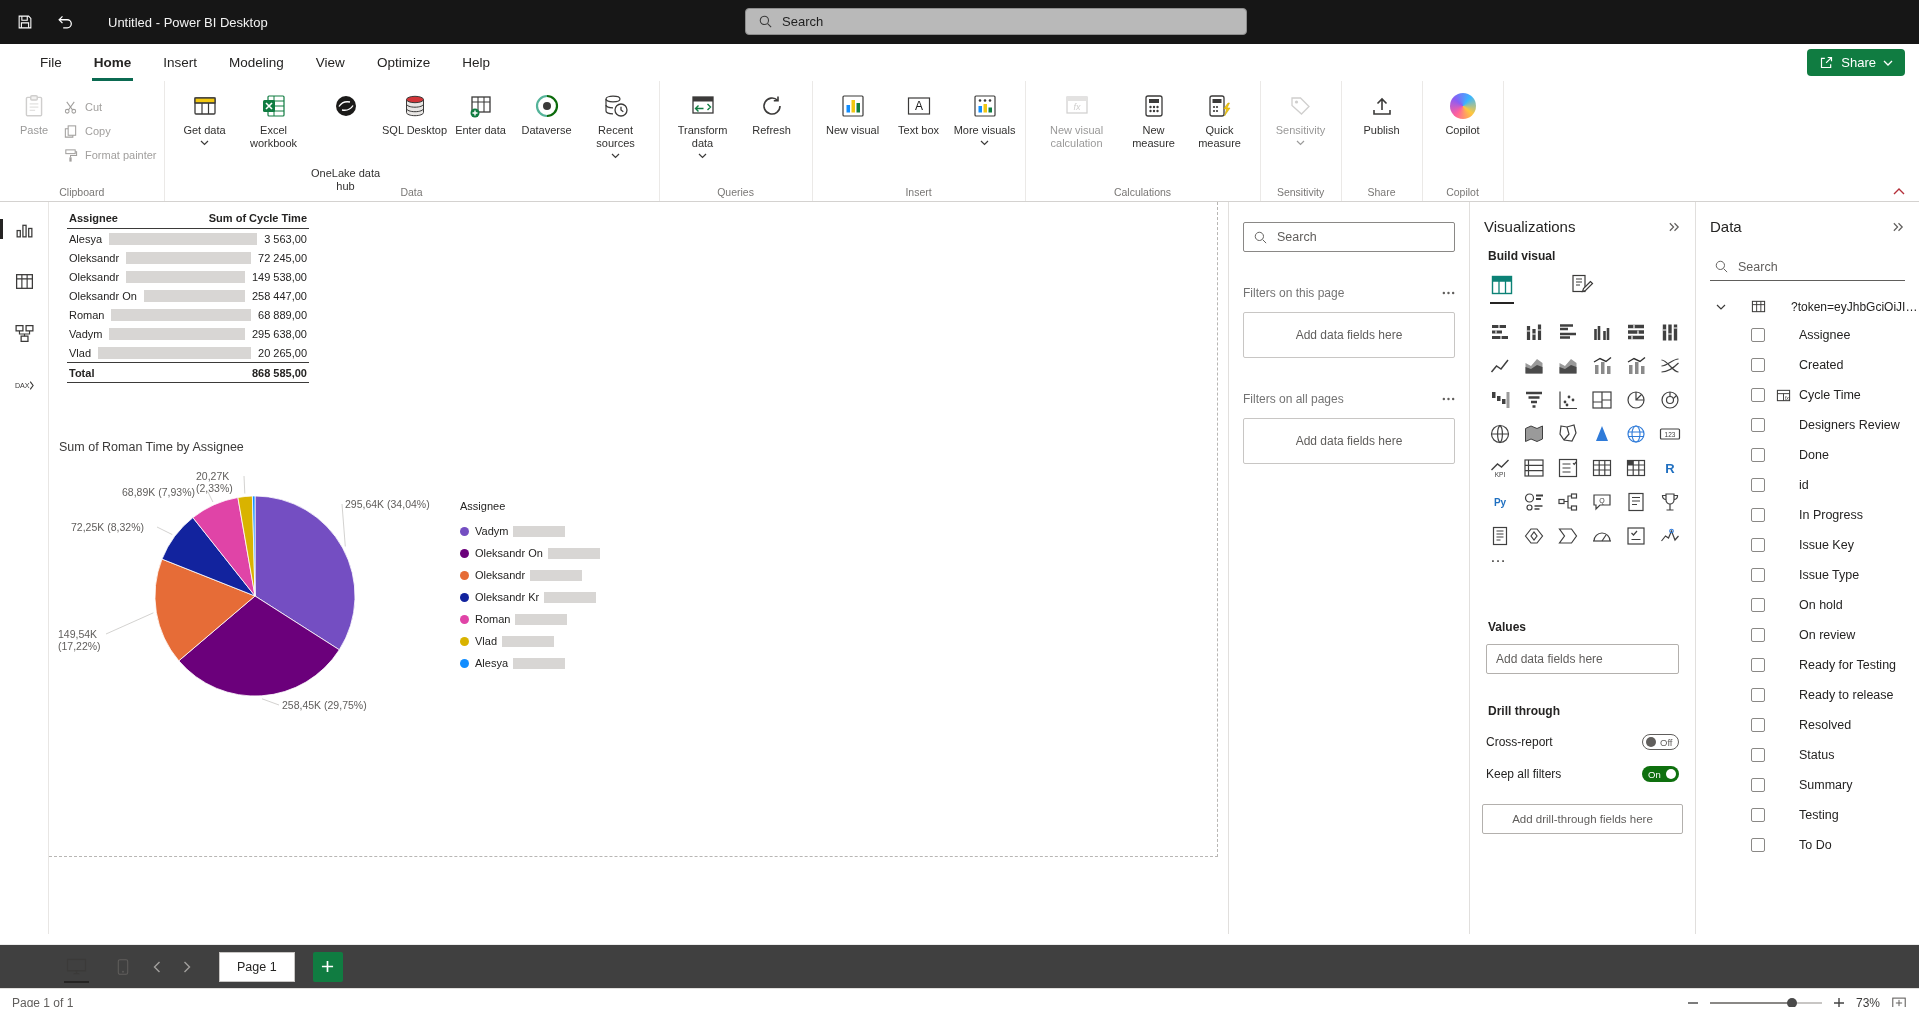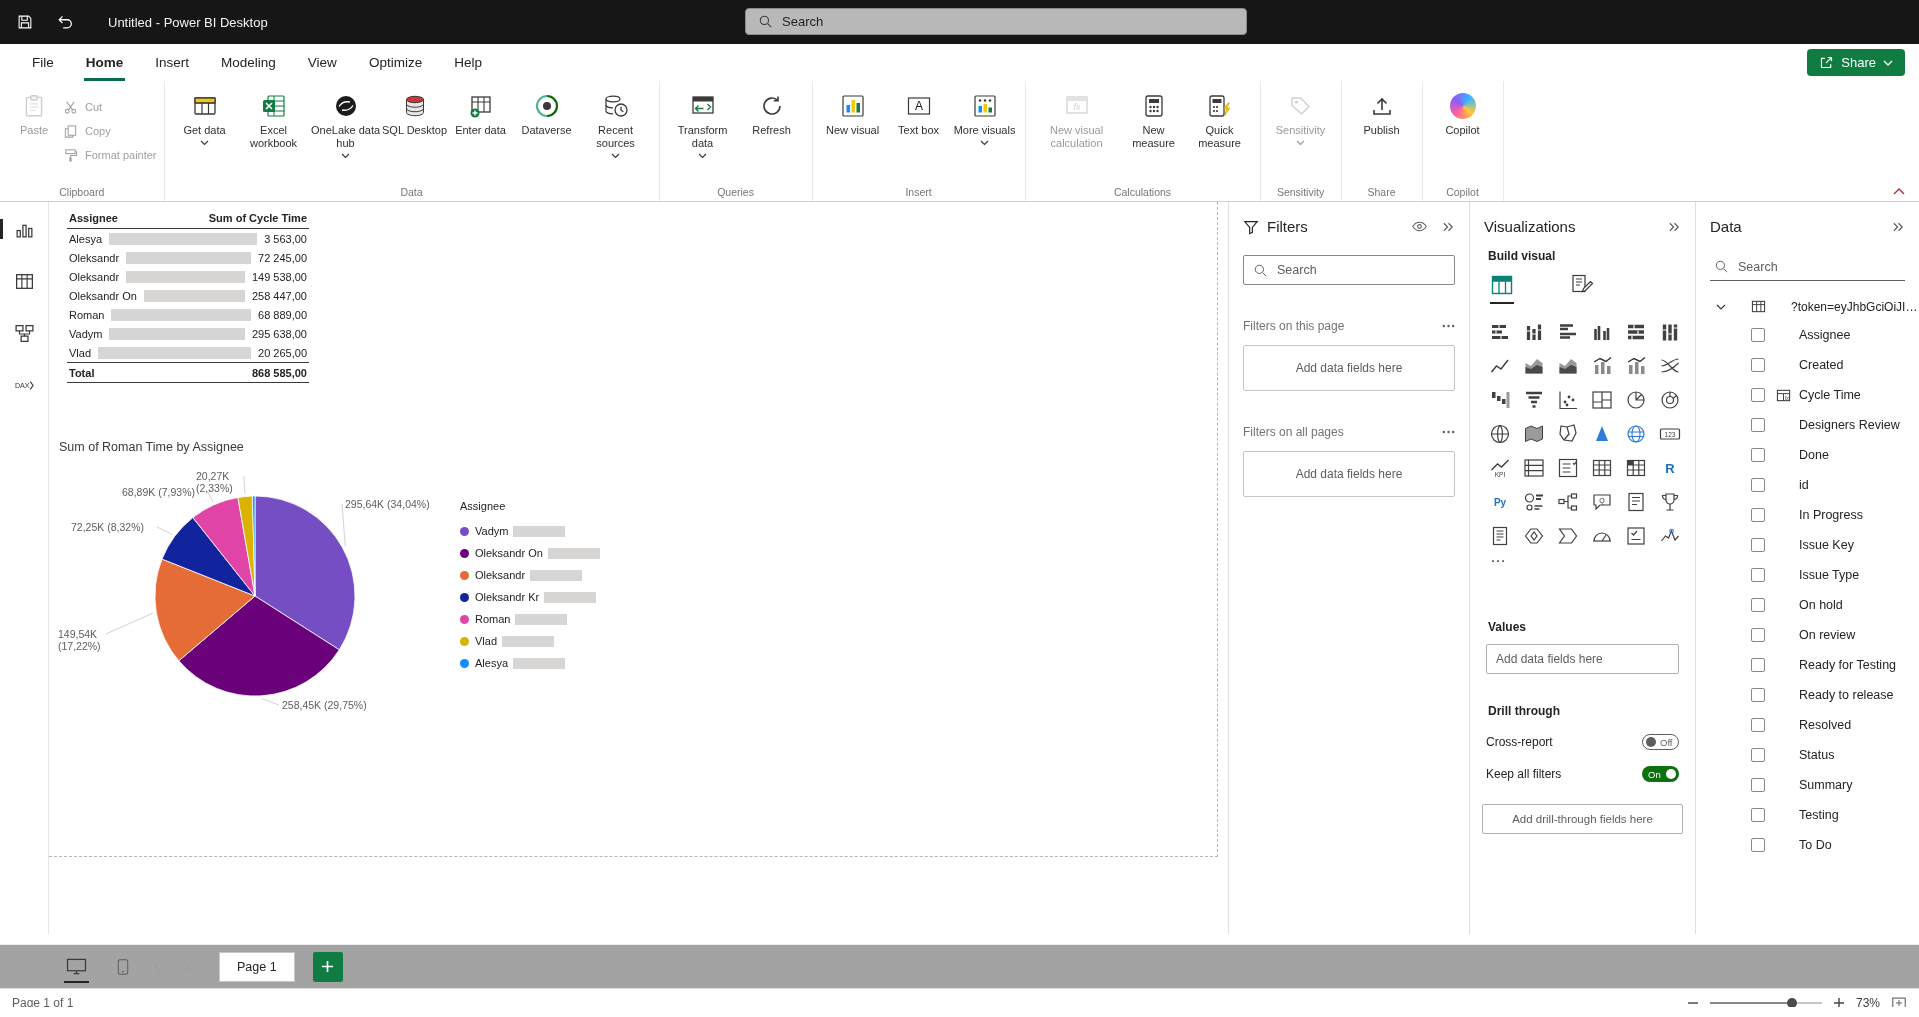--- a/index.html
+++ b/index.html
@@ -19,21 +19,21 @@
     padding:0 12px;color:#1f1f1f;font-size:13px}
   #tb-search svg{width:15px;height:15px}
   #tb-right{margin-left:auto;display:flex;align-items:center;height:100%}
   .signin{font-size:13px;margin-right:12px}
   .avatar{width:26px;height:26px;margin-right:20px;display:flex;align-items:center;justify-content:center}
   .avatar svg{width:24px;height:24px}
   .win-btn{width:46px;height:44px;display:flex;align-items:center;justify-content:center}
 
   
   #menubar{position:absolute;top:44px;left:0;right:0;height:37px;background:#fff;display:flex;align-items:center}
-  #menu-items{display:flex;height:100%;padding-left:16px}
+  #menu-items{display:flex;height:100%;padding-left:24px}
   .menu-item{padding:0 16px;height:100%;display:flex;align-items:center;font-size:13.5px;color:#252423;position:relative;cursor:pointer}
   .menu-item.active{font-weight:700}
   .menu-item.active::after{content:'';position:absolute;left:14px;right:14px;bottom:0;height:3px;background:var(--tab-underline,#0B6A51)}
   .share-btn{position:absolute;right:14px;top:5px;height:27px;border:none;border-radius:4px;
     background:var(--accent-green,#107C41);color:#fff;font-size:13px;display:flex;align-items:center;gap:7px;
     padding:0 12px;font-family:inherit;cursor:pointer}
 
   
   #ribbon{position:absolute;top:81px;left:0;right:0;height:121px;background:#fff;border-bottom:1px solid #d4d2d0}
   #ribbon-groups{display:flex;height:100%}
@@ -132,21 +132,21 @@
     border-bottom:1px solid #605e5c;font-size:12.5px;color:#605e5c;cursor:text}
   .data-search svg{width:15px;height:15px}
   .tree-parent{display:flex;align-items:center;gap:25px;margin:18px 0 0 20px;font-size:12px;color:#252423;cursor:pointer}
   .tree-name{white-space:nowrap;overflow:hidden;text-overflow:ellipsis;max-width:165px}
   #data-fields{margin-top:6px}
   .field-row{display:flex;align-items:center;height:30px;padding-left:55px;font-size:12.5px;color:#252423;cursor:pointer}
   .cb{width:14px;height:14px;border:1px solid #8a8886;border-radius:2px;background:#fff;flex:none}
   .ficon{width:18px;margin:0 7px 0 9px;display:flex;justify-content:center;flex:none}
 
   
-  #pagebar{position:absolute;left:0;right:0;top:944px;height:44px;background:#a3a3a3;border-top:1px solid #ececec;
+  #pagebar{position:absolute;left:0;right:0;top:944px;height:44px;background:#404040;border-top:1px solid #ececec;
     display:flex;align-items:center;padding-left:64px}
   .pb-view{display:flex;position:relative;padding:4px 2px;cursor:pointer}
   .pb-view + .pb-view{margin-left:26px}
   .pb-view.active::after{content:'';position:absolute;left:0;right:0;bottom:-4px;height:2px;background:#252423}
   .pb-nav{display:flex;margin-left:22px;cursor:pointer}
   .page-tab{margin-left:28px;height:30px;display:flex;align-items:center;padding:0 17px;font-size:12.5px;
     color:#252423;background:#fff;border:1px solid #c8c6c4;cursor:pointer}
   .add-page{margin-left:18px;width:30px;height:30px;border:none;border-radius:2px;background:var(--accent-green,#107C41);
     display:flex;align-items:center;justify-content:center;cursor:pointer}
 
@@ -286,21 +286,21 @@
               <span class="ic">
                 <svg viewBox="0 0 26 26">
                   <rect x="7" y="3" width="16" height="20" rx="1" fill="#fff" stroke="#107c41" stroke-width="1.2"></rect>
                   <path d="M13 3v20M7 8h16M7 13h16M7 18h16" stroke="#107c41" stroke-width="1"></path>
                   <rect x="2" y="7" width="12" height="12" rx="1.5" fill="#107c41"></rect>
                   <path d="M5 10l6 6M11 10l-6 6" stroke="#fff" stroke-width="1.6"></path>
                 </svg>
               </span>
               <span class="lbl">Excel workbook</span>
             </button>
-            <button class="rb-big" style="width: 72px;">
+            <button class="rb-big" style="width: 72px; gap: 43px;">
               <span class="ic">
                 <svg viewBox="0 0 26 26">
                   <circle cx="13" cy="13" r="10" fill="#1b1a19"></circle>
                   <path d="M6 13.5c2.5-4 6-5.5 11-4.5M20 12.5c-2.5 4-6 5.5-11 4.5" stroke="#fff" fill="none" stroke-width="1.4"></path>
                 </svg>
               </span>
               <span class="lbl">OneLake data hub</span>
               <span class="chev">
                 <svg width="9" height="6" viewBox="0 0 9 6">
                   <path d="M1 1l3.5 3.5L8 1" stroke="#3b3a39" fill="none" stroke-width="1.2"></path>
@@ -666,41 +666,20 @@
                 <span class="leg-dot" style="background: rgb(17, 141, 255);"></span>
                 <span class="leg-name">Alesya</span>
                 <span class="leg-redact"></span>
               </div>
             </div>
         </div>
       </div>
     </section>
 
     <aside id="filters-pane" class="pane">
-      <div class="pane-header">
-        <span class="ph-icon">
-            <svg viewBox="0 0 18 18" width="16" height="16">
-              <path d="M2 3h14l-5.5 6.5V15l-3 1.5V9.5z" stroke="#252423" fill="none" stroke-width="1.3"></path>
-            </svg>
-          </span>
-        <span class="pane-title">Filters</span>
-        <span class="ph-actions">
-          <span>
-              <svg viewBox="0 0 20 20" width="17" height="17">
-                <path d="M2 10s3.2-5 8-5 8 5 8 5-3.2 5-8 5-8-5-8-5z" stroke="#605e5c" fill="none" stroke-width="1.2"></path>
-                <circle cx="10" cy="10" r="2.2" stroke="#605e5c" fill="none" stroke-width="1.2"></circle>
-              </svg>
-            </span>
-          <span>
-              <svg viewBox="0 0 14 12" width="13" height="12">
-                <path d="M2 2l4 4-4 4M7 2l4 4-4 4" stroke="#605e5c" fill="none" stroke-width="1.3"></path>
-              </svg>
-            </span>
-        </span>
-      </div>
       <div class="search-box">
         <span>
             <svg viewBox="0 0 20 20">
               <circle cx="8.5" cy="8.5" r="5.5" stroke="#605e5c" fill="none" stroke-width="1.3"></circle>
               <path d="M12.8 12.8L17.5 17.5" stroke="#605e5c" stroke-width="1.3"></path>
             </svg>
           </span>
         <span>Search</span>
       </div>
       <div class="section-row">

